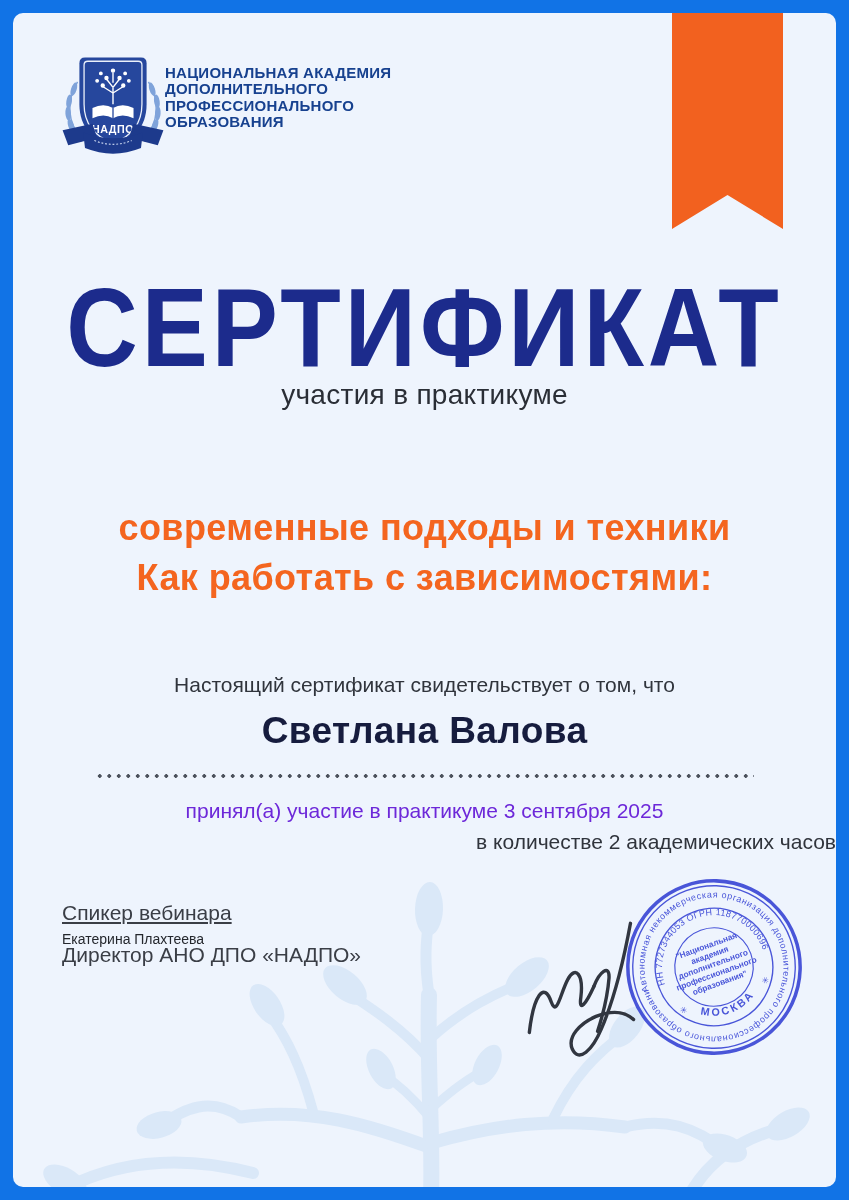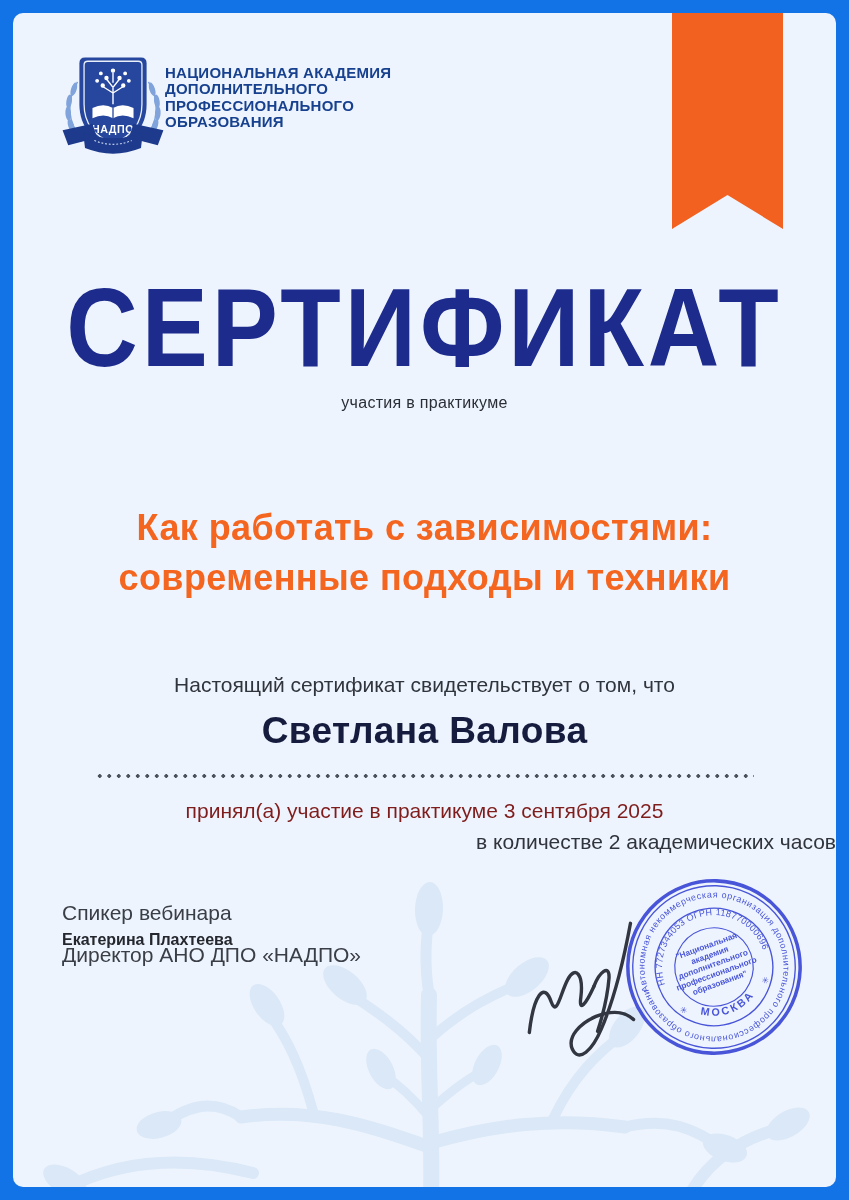--- a/index.html
+++ b/index.html
@@ -19,40 +19,40 @@
   .ribbon{
     left:659px;top:0;width:111px;height:216px;background:#F2611F;
     clip-path:polygon(0 0,100% 0,100% 100%,50% calc(100% - 34px),0 100%);
   }
 
   
   .cert-title{
     top:258px;color:#1C2B8C;font-size:100px;font-weight:700;line-height:1;
     letter-spacing:4px;transform:scale(.99,1.12);transform-origin:50% 0;white-space:nowrap;
   }
-  .cert-subtitle{top:381px;color:#2A2E36;font-size:16px;letter-spacing:.3px;}
+  .cert-subtitle{top:366px;color:#2A2E36;font-size:28px;letter-spacing:.3px;}
 
   
   .course-title{top:490px;color:#F4651F;font-size:36px;font-weight:700;line-height:1.4;letter-spacing:.4px;}
 
   
   .statement{top:660px;color:#30343C;font-size:21px;}
   .recipient{top:697px;color:#161C3E;font-size:37px;font-weight:700;letter-spacing:.4px;}
   .dotted-line{
     top:760px;left:82px;width:659px;height:6px;
     background-image:radial-gradient(circle,#4B515C 1.6px,transparent 1.9px);
     background-size:9.5px 6px;background-repeat:repeat-x;background-position:0 50%;
   }
-  .details-1{top:786px;color:#7f1d1d;font-size:21px;}
+  .details-1{top:786px;color:#6d28d9;font-size:21px;}
   .details-2{top:817px;color:#30343C;font-size:21px;text-align:right;}
 
   
   .sig-label{left:49px;color:#3A3E46;font-size:21px;}
-  .sig-name{left:49px;color:#24272D;font-size:16px;font-weight:700;}
-  .speaker-label{top:888px;}
+  .sig-name{left:49px;color:#24272D;font-size:14px;font-weight:400;}
+  .speaker-label{top:888px;text-decoration:underline;}
   .speaker-name{top:918px;}
   .director-label{top:930px;}
   .director-name{top:1008px;}
 
   
   .stamp{left:608px;top:861px;width:186px;height:186px;}
   .signature{left:505px;top:898px;width:205px;height:170px;}
 
   
   .watermark{left:0;bottom:0;width:823px;height:360px;}
@@ -146,22 +146,22 @@
       <div>НАЦИОНАЛЬНАЯ АКАДЕМИЯ</div>
       <div>ДОПОЛНИТЕЛЬНОГО</div>
       <div>ПРОФЕССИОНАЛЬНОГО</div>
       <div>ОБРАЗОВАНИЯ</div>
     </div>
 
     <div class="abs center cert-title">СЕРТИФИКАТ</div>
     <div class="abs center cert-subtitle">участия в практикуме</div>
 
     <div class="abs center course-title">
+      <div>современные подходы и техники</div>
       <div>Как работать с зависимостями:</div>
-      <div>современные подходы и техники</div>
     </div>
 
     <div class="abs center statement">Настоящий сертификат свидетельствует о том, что</div>
     <div class="abs center recipient">Светлана Валова</div>
     <div class="abs dotted-line"></div>
     <div class="abs center details-1">принял(а) участие в практикуме 3 сентября 2025</div>
     <div class="abs center details-2">в количестве 2 академических часов</div>
 
     <div class="abs sig-label speaker-label">Спикер вебинара</div>
     <div class="abs sig-name speaker-name">Екатерина Плахтеева</div>

